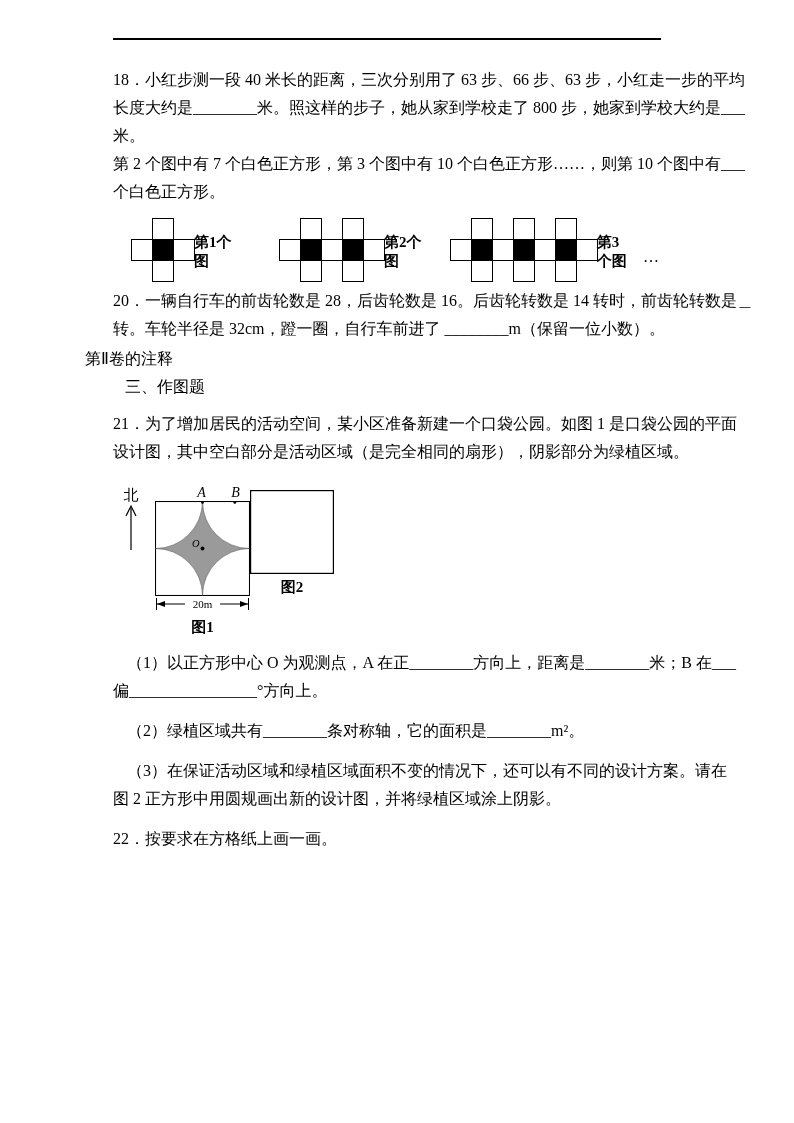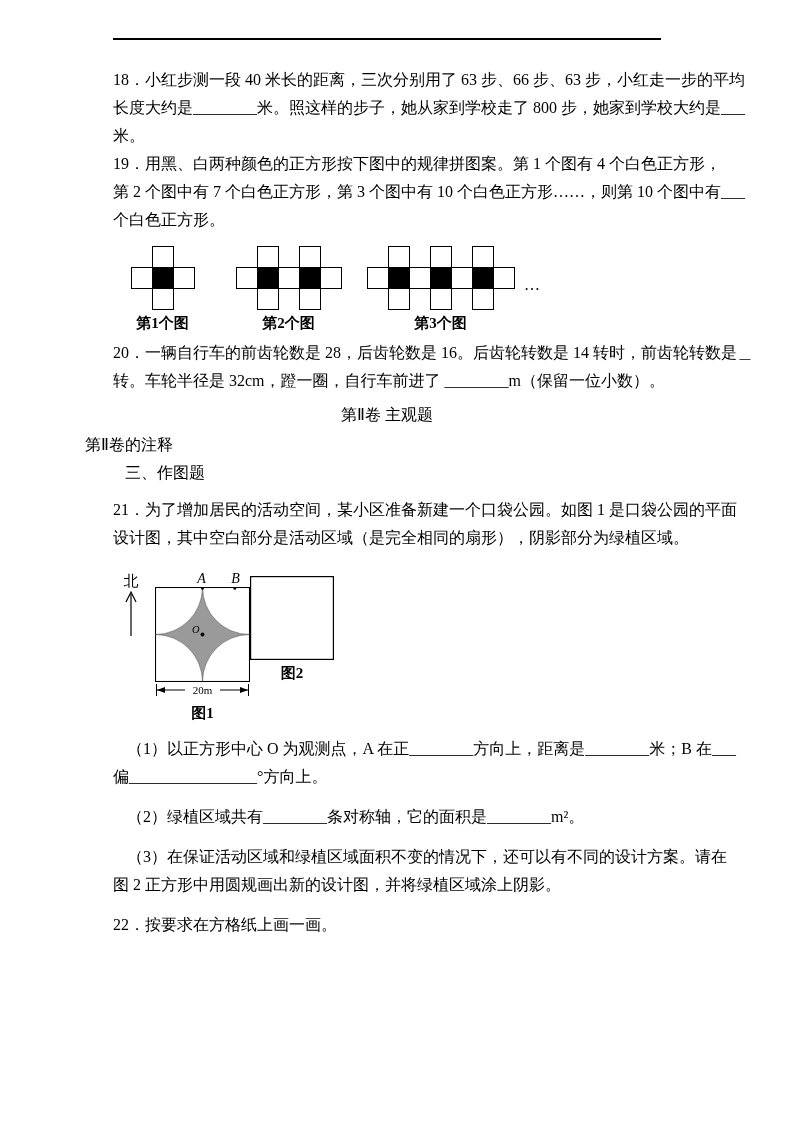--- a/index.html
+++ b/index.html
@@ -11,21 +11,21 @@
     position:relative; overflow:hidden;
   }
   .page { width:774px; height:1123px; padding:38px 113px 0 113px; }
   .top-rule { border-top:2px solid #000; margin-bottom:26px; }
   .line { line-height:28px; white-space:nowrap; }
   .indent { padding-left:14px; }
   .part { margin-top:12px; }
 
   
   .patterns-row { display:flex; align-items:flex-start; margin:12px 0 6px 0; }
-  .pattern-block { display:flex; flex-direction:column; align-items:center; }
+  .pattern-block { display:flex; flex-direction:row; align-items:center; }
   .pb1 { margin-left:18px; } .pb2 { margin-left:42px; } .pb3 { margin-left:26px; }
   .pgrid .prow { display:flex; margin-bottom:-1px; }
   .pcell { width:22px; height:22px; margin-right:-1px; }
   .pcell.white { background:#fff; border:1px solid #000; }
   .pcell.black { background:#000; border:1px solid #000; }
   .pcell.empty { border:1px solid transparent; background:transparent; }
   .plabel { font-weight:bold; font-size:15px; margin-top:5px; }
   .pellipsis { margin-left:10px; margin-top:30px; letter-spacing:2px; }
 
   .center-head { text-align:center; line-height:28px; margin-top:6px; }
@@ -54,21 +54,20 @@
 <div class="page">
   <div class="top-rule"></div>
 
   <div>
     <div class="line">18．小红步测一段 40 米长的距离，三次分别用了 63 步、66 步、63 步，小红走一步的平均</div>
     <div class="line">长度大约是________米。照这样的步子，她从家到学校走了 800 步，她家到学校大约是___</div>
     <div class="line">米。</div>
   </div>
 
   <div>
-    <div class="line">19．用黑、白两种颜色的正方形按下图中的规律拼图案。第 1 个图有 4 个白色正方形，</div>
     <div class="line">第 2 个图中有 7 个白色正方形，第 3 个图中有 10 个白色正方形……，则第 10 个图中有___</div>
     <div class="line">个白色正方形。</div>
   </div>
 
   <div class="patterns-row">
     <div class="pattern-block pb1">
       <div class="pgrid">
           <div class="prow">
             <div class="pcell empty"></div>
             <div class="pcell white"></div>
@@ -146,21 +145,20 @@
       <div class="plabel">第3个图</div>
     </div>
     <div class="pellipsis">…</div>
   </div>
 
   <div>
     <div class="line">20．一辆自行车的前齿轮数是 28，后齿轮数是 16。后齿轮转数是 14 转时，前齿轮转数是＿</div>
     <div class="line">转。车轮半径是 32cm，蹬一圈，自行车前进了 ________m（保留一位小数）。</div>
   </div>
 
-  <div class="center-head">第Ⅱ卷 主观题</div>
   <div class="note">第Ⅱ卷的注释</div>
 
   <div class="score-row">
     <div class="sec3">三、作图题</div>
   </div>
 
   <div>
     <div class="line">21．为了增加居民的活动空间，某小区准备新建一个口袋公园。如图 1 是口袋公园的平面</div>
     <div class="line">设计图，其中空白部分是活动区域（是完全相同的扇形），阴影部分为绿植区域。</div>
   </div>

